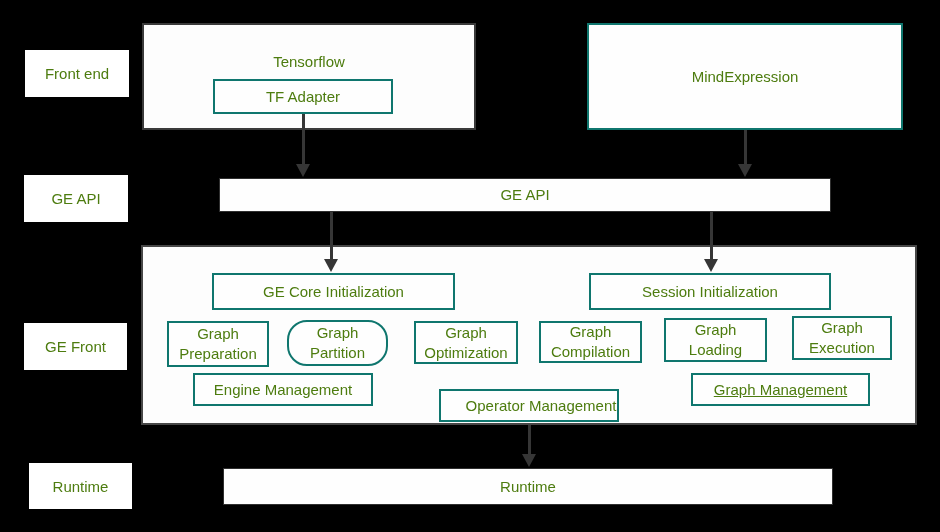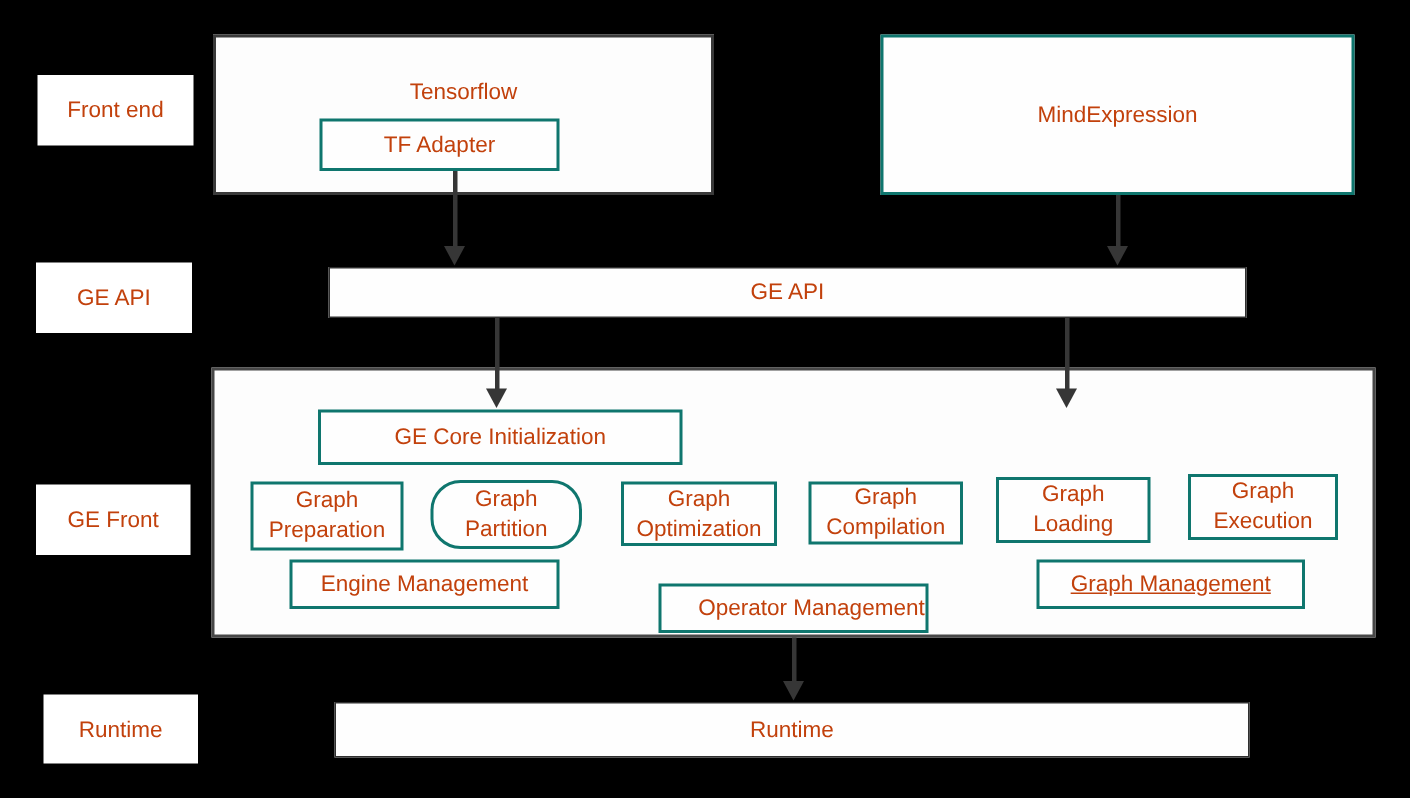--- a/index.html
+++ b/index.html
@@ -6,21 +6,21 @@
     margin: 0;
     padding: 0;
     background: #000000;
   }
   .canvas {
     position: relative;
     width: 940px;
     height: 532px;
     background: #000000;
     font-family: "Liberation Sans", sans-serif;
-    color: #c2410c;
+    color: #4d7c0f;
     font-size: 15px;
     overflow: hidden;
   }
   .box {
     position: absolute;
     background: #fefefe;
     border: 2px solid #0f766e;
     box-sizing: border-box;
     display: flex;
     align-items: center;
@@ -81,29 +81,30 @@
 
 <div class="canvas">
 
   <div class="side-label" style="left:25px; top:50px; width:104px; height:47px;">Front end</div>
   <div class="side-label" style="left:24px; top:175px; width:104px; height:47px;">GE API</div>
   <div class="side-label" style="left:24px; top:323px; width:103px; height:47px;">GE Front</div>
   <div class="side-label" style="left:29px; top:463px; width:103px; height:46px;">Runtime</div>
 
   <div class="container-box" style="left:142px; top:23px; width:334px; height:107px; border-color:#3a3a3a;"></div>
   <div class="tf-label">Tensorflow</div>
-  <div class="box" style="left:213px; top:79px; width:160px; height:35px;">TF Adapter</div>
+  <div class="box" style="left:213px; top:79px; width:180px; height:35px;">TF Adapter</div>
 
   <div class="box" style="left:587px; top:23px; width:316px; height:107px;">MindExpression</div>
 
   <div class="box thin" style="left:219px; top:178px; width:612px; height:34px;">GE API</div>
 
   <div class="container-box" style="left:141px; top:245px; width:776px; height:180px;"></div>
 
   <div class="box" style="left:212px; top:273px; width:243px; height:37px;">GE Core Initialization</div>
+  <div class="box" style="left:589px; top:273px; width:242px; height:37px;">Session Initialization</div>
 
   <div class="box" style="left:167px; top:321px; width:102px; height:46px;">Graph Preparation</div>
   <div class="box" style="left:287px; top:320px; width:101px; height:46px;border-radius:20px;">Graph Partition</div>
   <div class="box" style="left:414px; top:321px; width:104px; height:43px;">Graph Optimization</div>
   <div class="box" style="left:539px; top:321px; width:103px; height:42px;">Graph Compilation</div>
   <div class="box" style="left:664px; top:318px; width:103px; height:44px;">Graph Loading</div>
   <div class="box" style="left:792px; top:316px; width:100px; height:44px;">Graph Execution</div>
 
   <div class="box" style="left:193px; top:373px; width:180px; height:33px;">Engine Management</div>
   <div class="box" style="left:439px; top:389px; width:180px; height:33px;padding-left:24px;">Operator Management</div>

